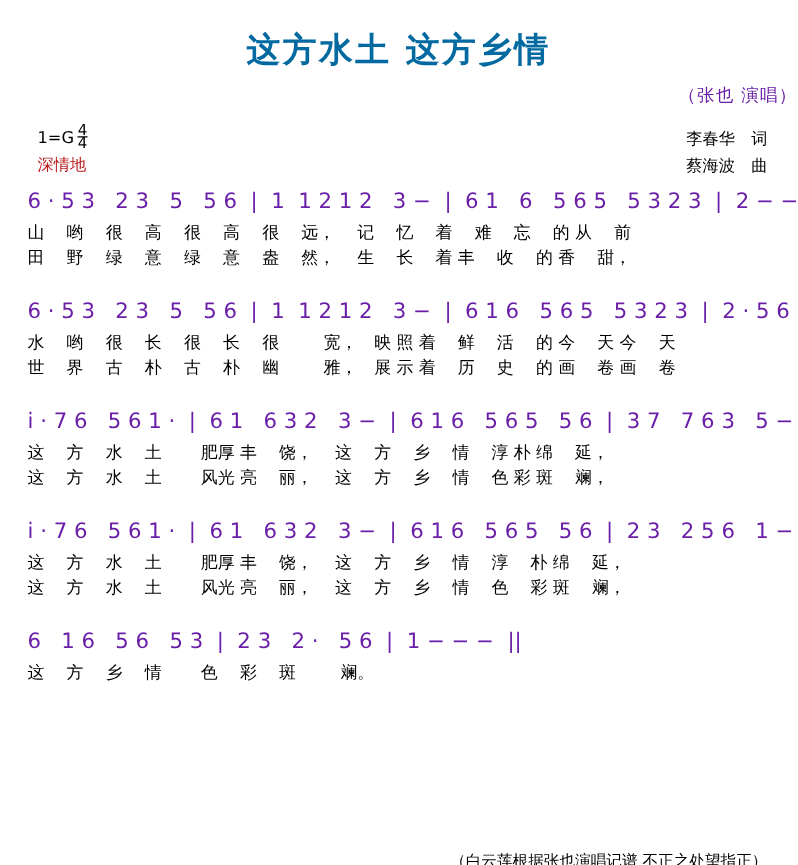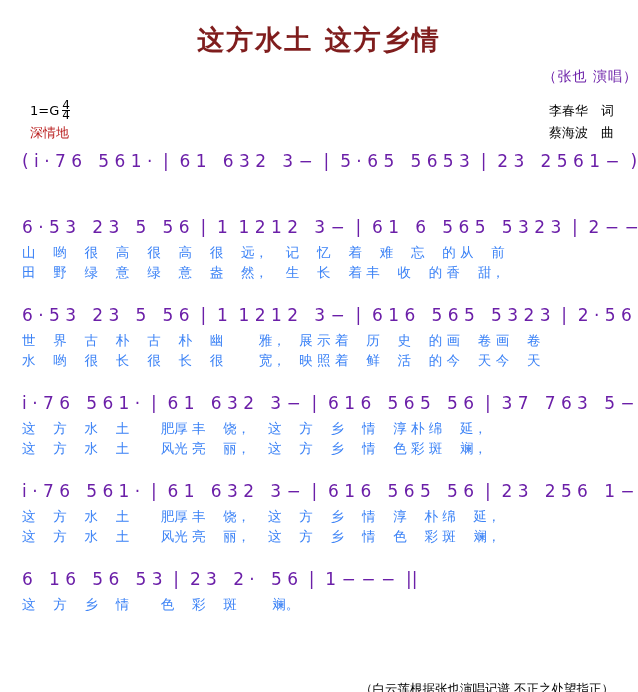--- a/index.html
+++ b/index.html
@@ -21,21 +21,21 @@
     height: 692px;
     box-sizing: border-box;
   }
 
   
   .title {
     text-align: center;
     font-family: "DejaVu Sans", sans-serif;
     font-size: 27px;
     font-weight: bold;
-    color: #7f1d1d;
+    color: #0369a1;
     letter-spacing: 2px;
     margin-top: 22px;
   }
   .subtitle {
     text-align: right;
     font-family: "DejaVu Sans", sans-serif;
     font-size: 14px;
     color: #6b1fa8;
     margin-top: 10px;
     letter-spacing: 1px;
@@ -99,21 +99,21 @@
     color: #6b1fa8;
     white-space: pre;
     letter-spacing: 0px;
     height: 30px;
     line-height: 30px;
     position: relative;
   }
   .lyr {
     font-family: "DejaVu Sans", sans-serif;
     font-size: 13.5px;
-    color: #3b82f6;
+    color: #000000;
     white-space: pre;
     height: 20px;
     line-height: 20px;
   }
 
   .footer {
     position: absolute;
     right: 24px;
     bottom: 16px;
     font-family: "DejaVu Sans", sans-serif;
@@ -135,34 +135,31 @@
         <span class="keysig">1=</span><span class="keysig">G</span><span class="timesig"><span class="num">4</span><span class="den">4</span></span>
       </div>
       <div class="expr">深情地</div>
     </div>
     <div class="meta-right">
       <div>李春华　词</div>
       <div>蔡海波　曲</div>
     </div>
   </div>
 
-  <div class="system short">
-    <div class="notes-row">( i · 7 6   5 6 1 ·  |  6 1   6 3 2   3 −  |  5 · 6 5   5 6 5 3  |  2 3   2 5 6 1 −  )</div>
-  </div>
 
   <div class="system">
     <div class="notes-row">6 · 5 3   2 3   5   5 6  |  1  1 2 1 2   3 −  |  6 1   6   5 6 5   5 3 2 3  |  2 − − −</div>
     <div class="lyr">山　 哟　 很　 高　 很　 高　 很　 远，　 记　 忆　 着　 难　 忘　 的 从　 前</div>
     <div class="lyr">田　 野　 绿　 意　 绿　 意　 盎　 然，　 生　 长　 着 丰　 收　 的 香　 甜，</div>
   </div>
 
   <div class="system">
     <div class="notes-row">6 · 5 3   2 3   5   5 6  |  1  1 2 1 2   3 −  |  6 1 6   5 6 5   5 3 2 3  |  2 · 5 6 1 −</div>
+    <div class="lyr">水　 哟　 很　 长　 很　 长　 很　 　 宽，　映 照 着　 鲜　 活　 的 今　 天 今　 天</div>
     <div class="lyr">世　 界　 古　 朴　 古　 朴　 幽　 　 雅，　展 示 着　 历　 史　 的 画　 卷 画　 卷</div>
-    <div class="lyr">水　 哟　 很　 长　 很　 长　 很　 　 宽，　映 照 着　 鲜　 活　 的 今　 天 今　 天</div>
   </div>
 
   <div class="system">
     <div class="notes-row">i · 7 6   5 6 1 ·  |  6 1   6 3 2   3 −  |  6 1 6   5 6 5   5 6  |  3 7   7 6 3   5 −</div>
     <div class="lyr">这　 方　 水　 土　　 肥厚 丰　 饶，　 这　 方　 乡　 情　 淳 朴 绵　 延，</div>
     <div class="lyr">这　 方　 水　 土　　 风光 亮　 丽，　 这　 方　 乡　 情　 色 彩 斑　 斓，</div>
   </div>
 
   <div class="system">
     <div class="notes-row">i · 7 6   5 6 1 ·  |  6 1   6 3 2   3 −  |  6 1 6   5 6 5   5 6  |  2 3   2 5 6   1 − :||</div>

